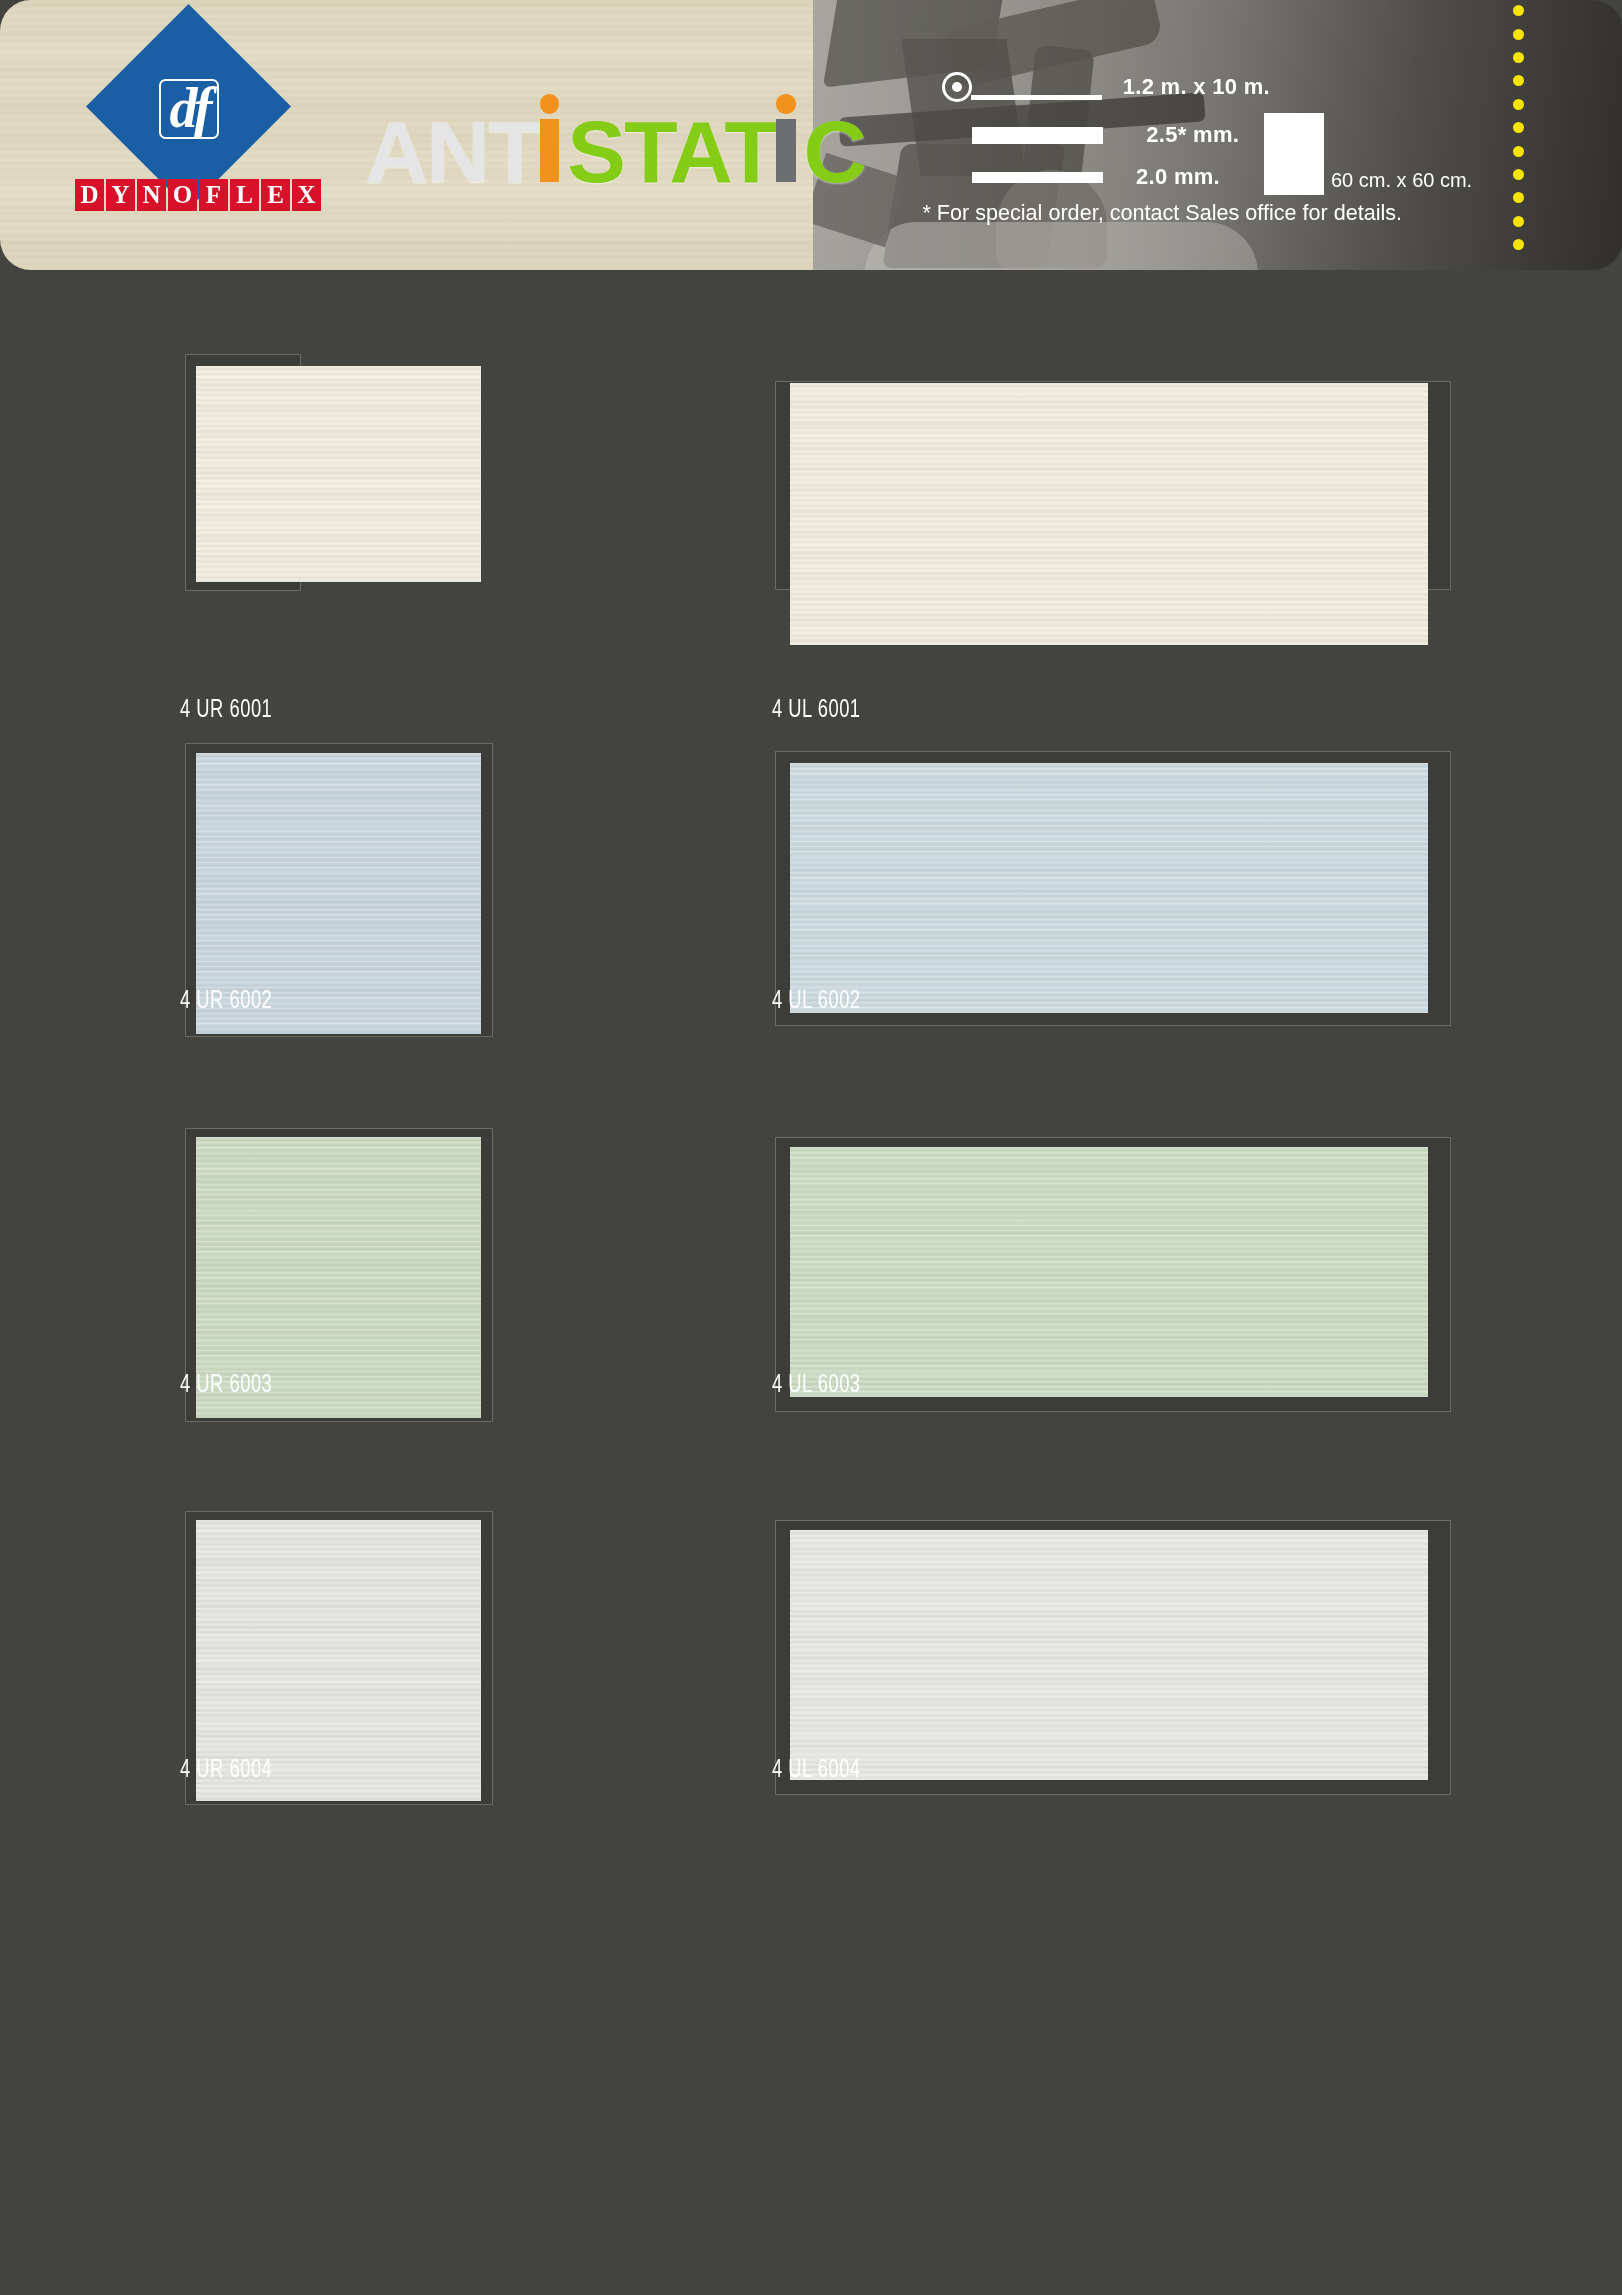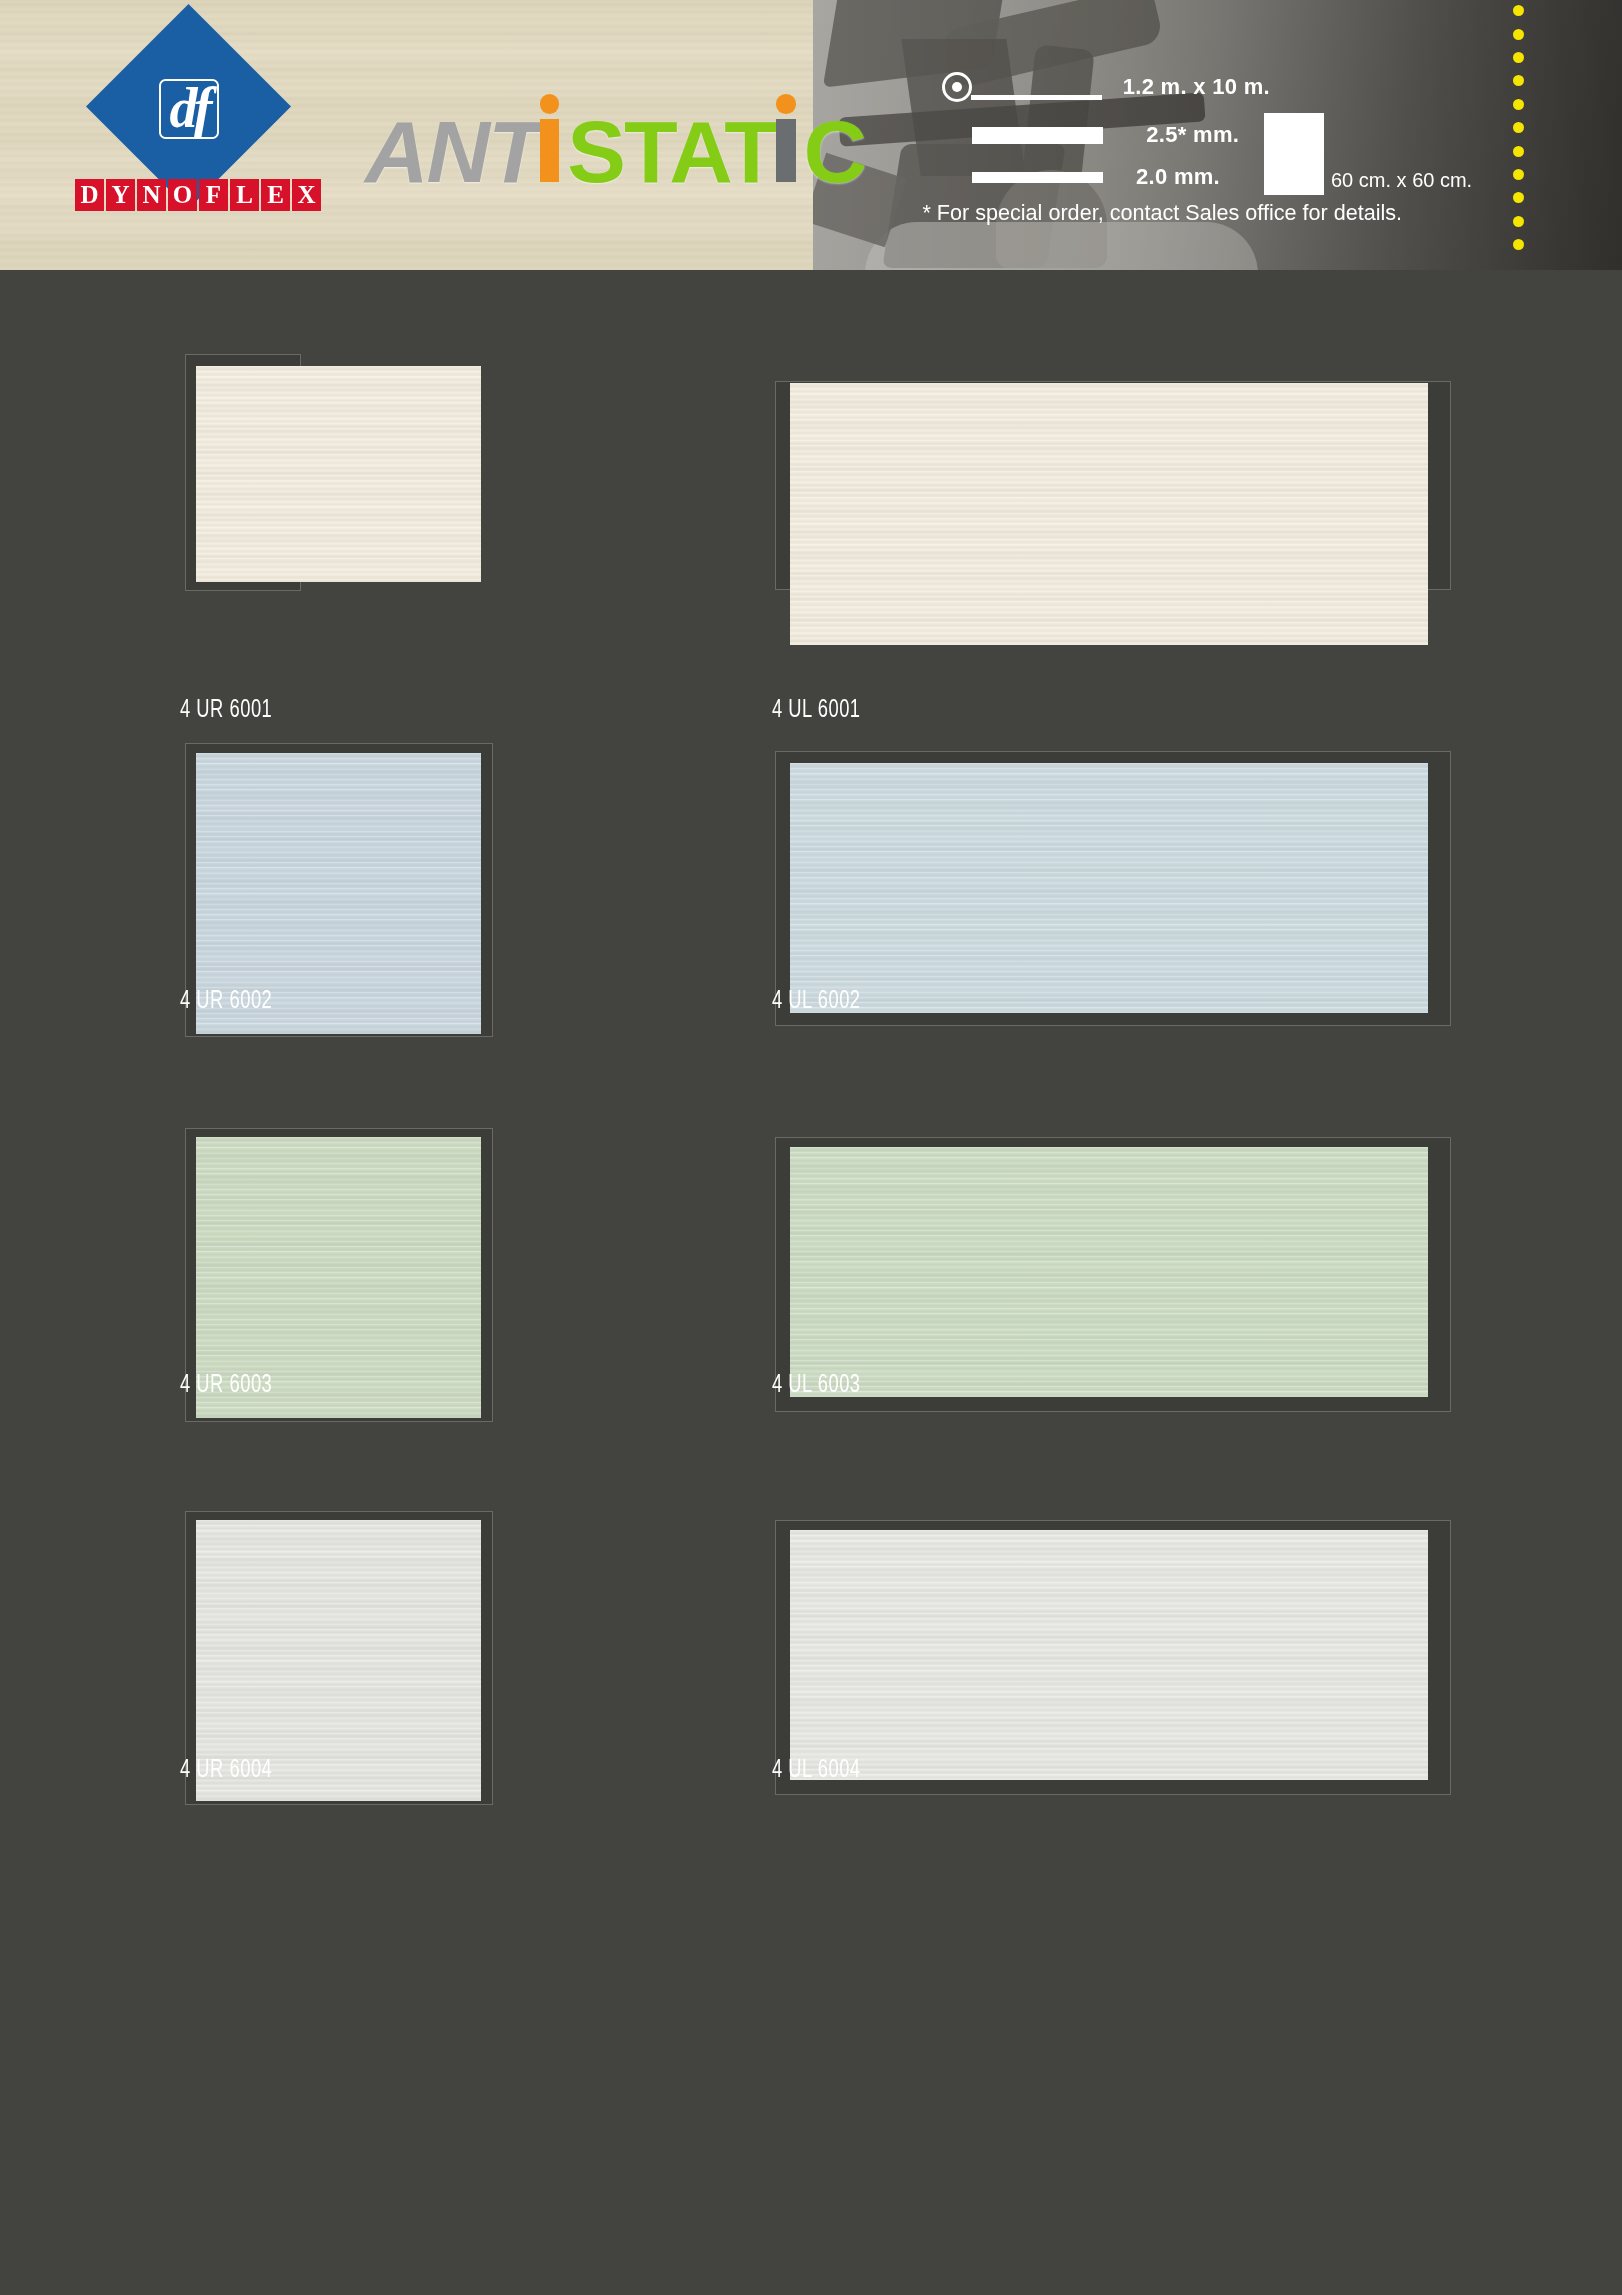--- a/index.html
+++ b/index.html
@@ -4,21 +4,21 @@
 <style>
   html,body{margin:0;padding:0;background:#3f3f3c;}
   body{
     width:1623px;height:2295px;position:relative;overflow:hidden;
     font-family:"Liberation Sans", sans-serif;
     background:#434340;
   }
 
   
   .header{
-    position:absolute;left:0;top:0;width:1623px;height:270px;overflow:hidden;
+    position:absolute;left:0;top:0;width:1623px;height:270px;overflow:hidden;border-radius:31px;
   }
   .hdr-wood{
     position:absolute;left:0;top:0;width:813px;height:270px;
     background:
       repeating-linear-gradient(180deg,
         rgba(255,255,255,0.00) 0px,
         rgba(255,255,255,0.05) 2px,
         rgba(160,150,120,0.06) 4.6px,
         rgba(255,255,255,0.00) 7.2px),
       repeating-linear-gradient(180deg,
@@ -71,21 +71,21 @@
   }
 
   
   .wordmark{
     position:absolute;left:365px;top:94px;
     font-family:"Liberation Sans",sans-serif;font-weight:700;
     font-size:88px;line-height:88px;letter-spacing:-2px;
     white-space:nowrap;
     text-shadow:0 1.3px 2px rgba(255,255,255,.55);
   }
-  .w-o{color:#a3a3a3;font-style:italic;}
+  .w-o{color:#e5e5e5;}
   .w-g{color:#84cc16;}
   .w-i{position:relative;display:inline-block;width:27.5px;}
   .w-i .stem{display:block;width:19.6px;height:63px;background:#6b6e70;margin-top:25px;}
   .w-i .dot{position:absolute;left:0;top:0;width:19.6px;height:19.6px;background:#f2921d;}
 
   
   .spec{position:absolute;left:942px;top:72px;width:497px;height:177px;color:#fff;}
   .spec-row{position:absolute;display:flex;align-items:center;}
   .roll-ico{width:30px;height:30px;border:3.3px solid #fff;border-radius:50%;box-sizing:border-box;
             display:flex;align-items:center;justify-content:center;}

